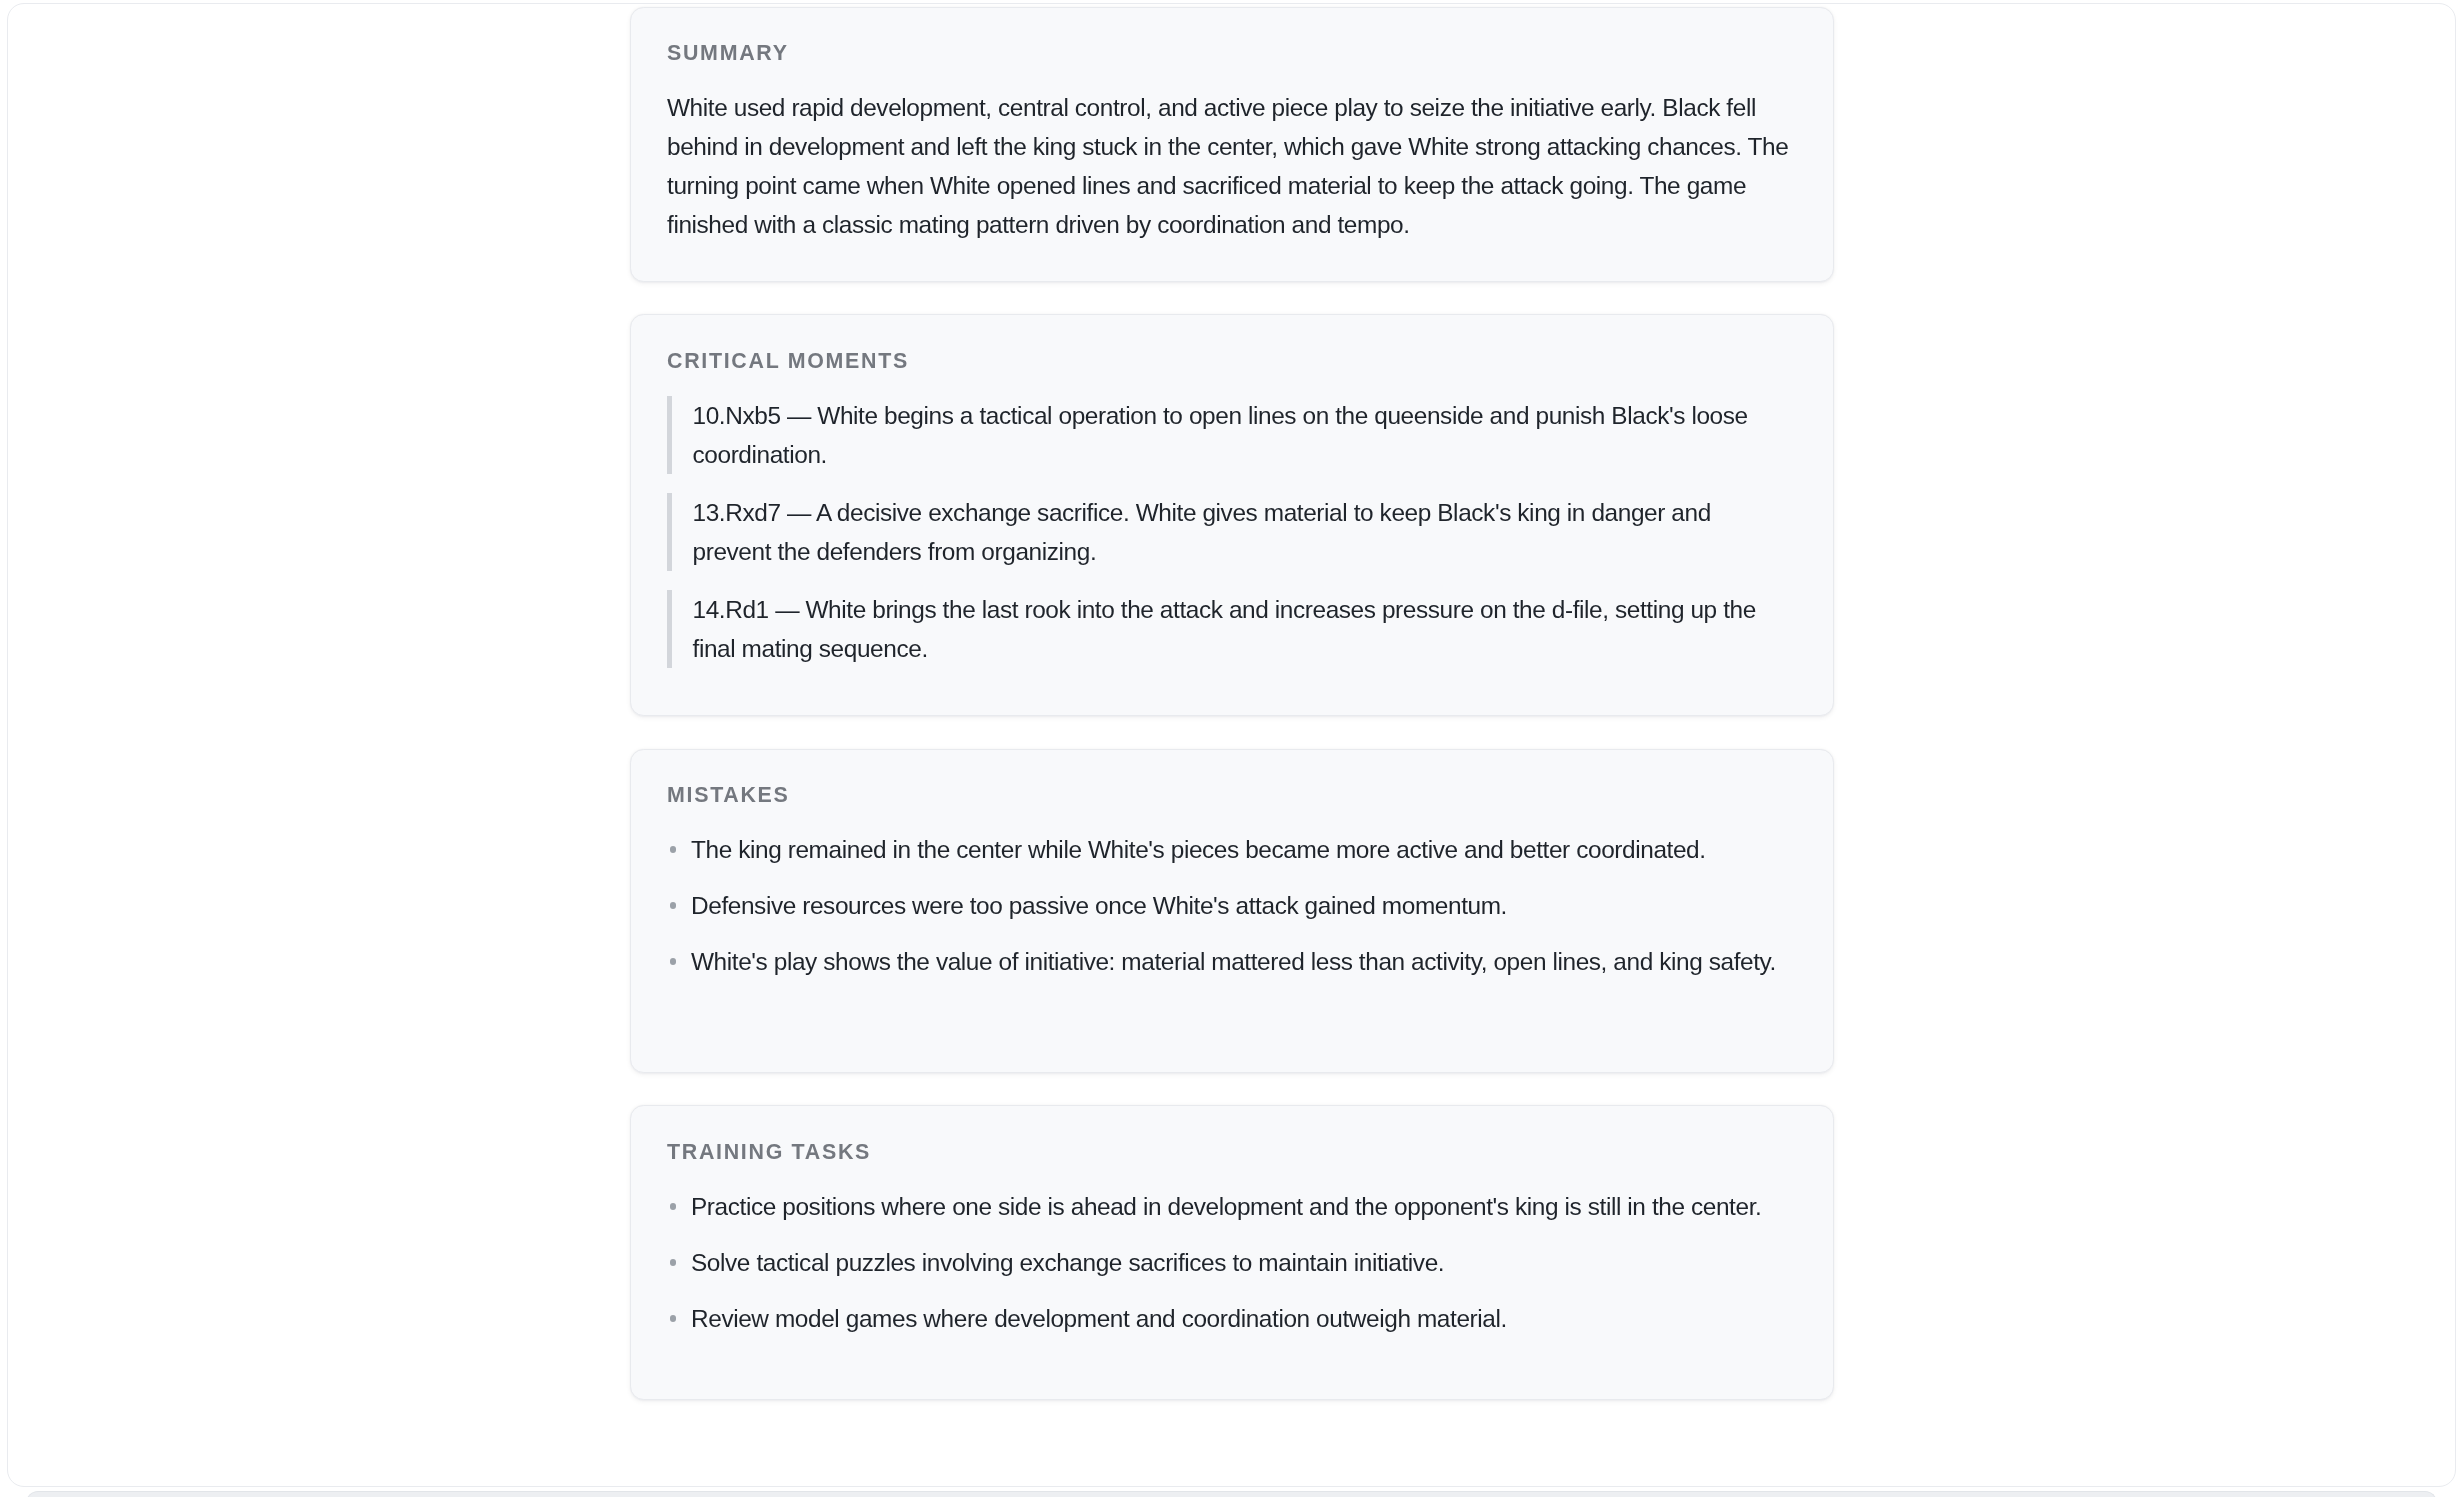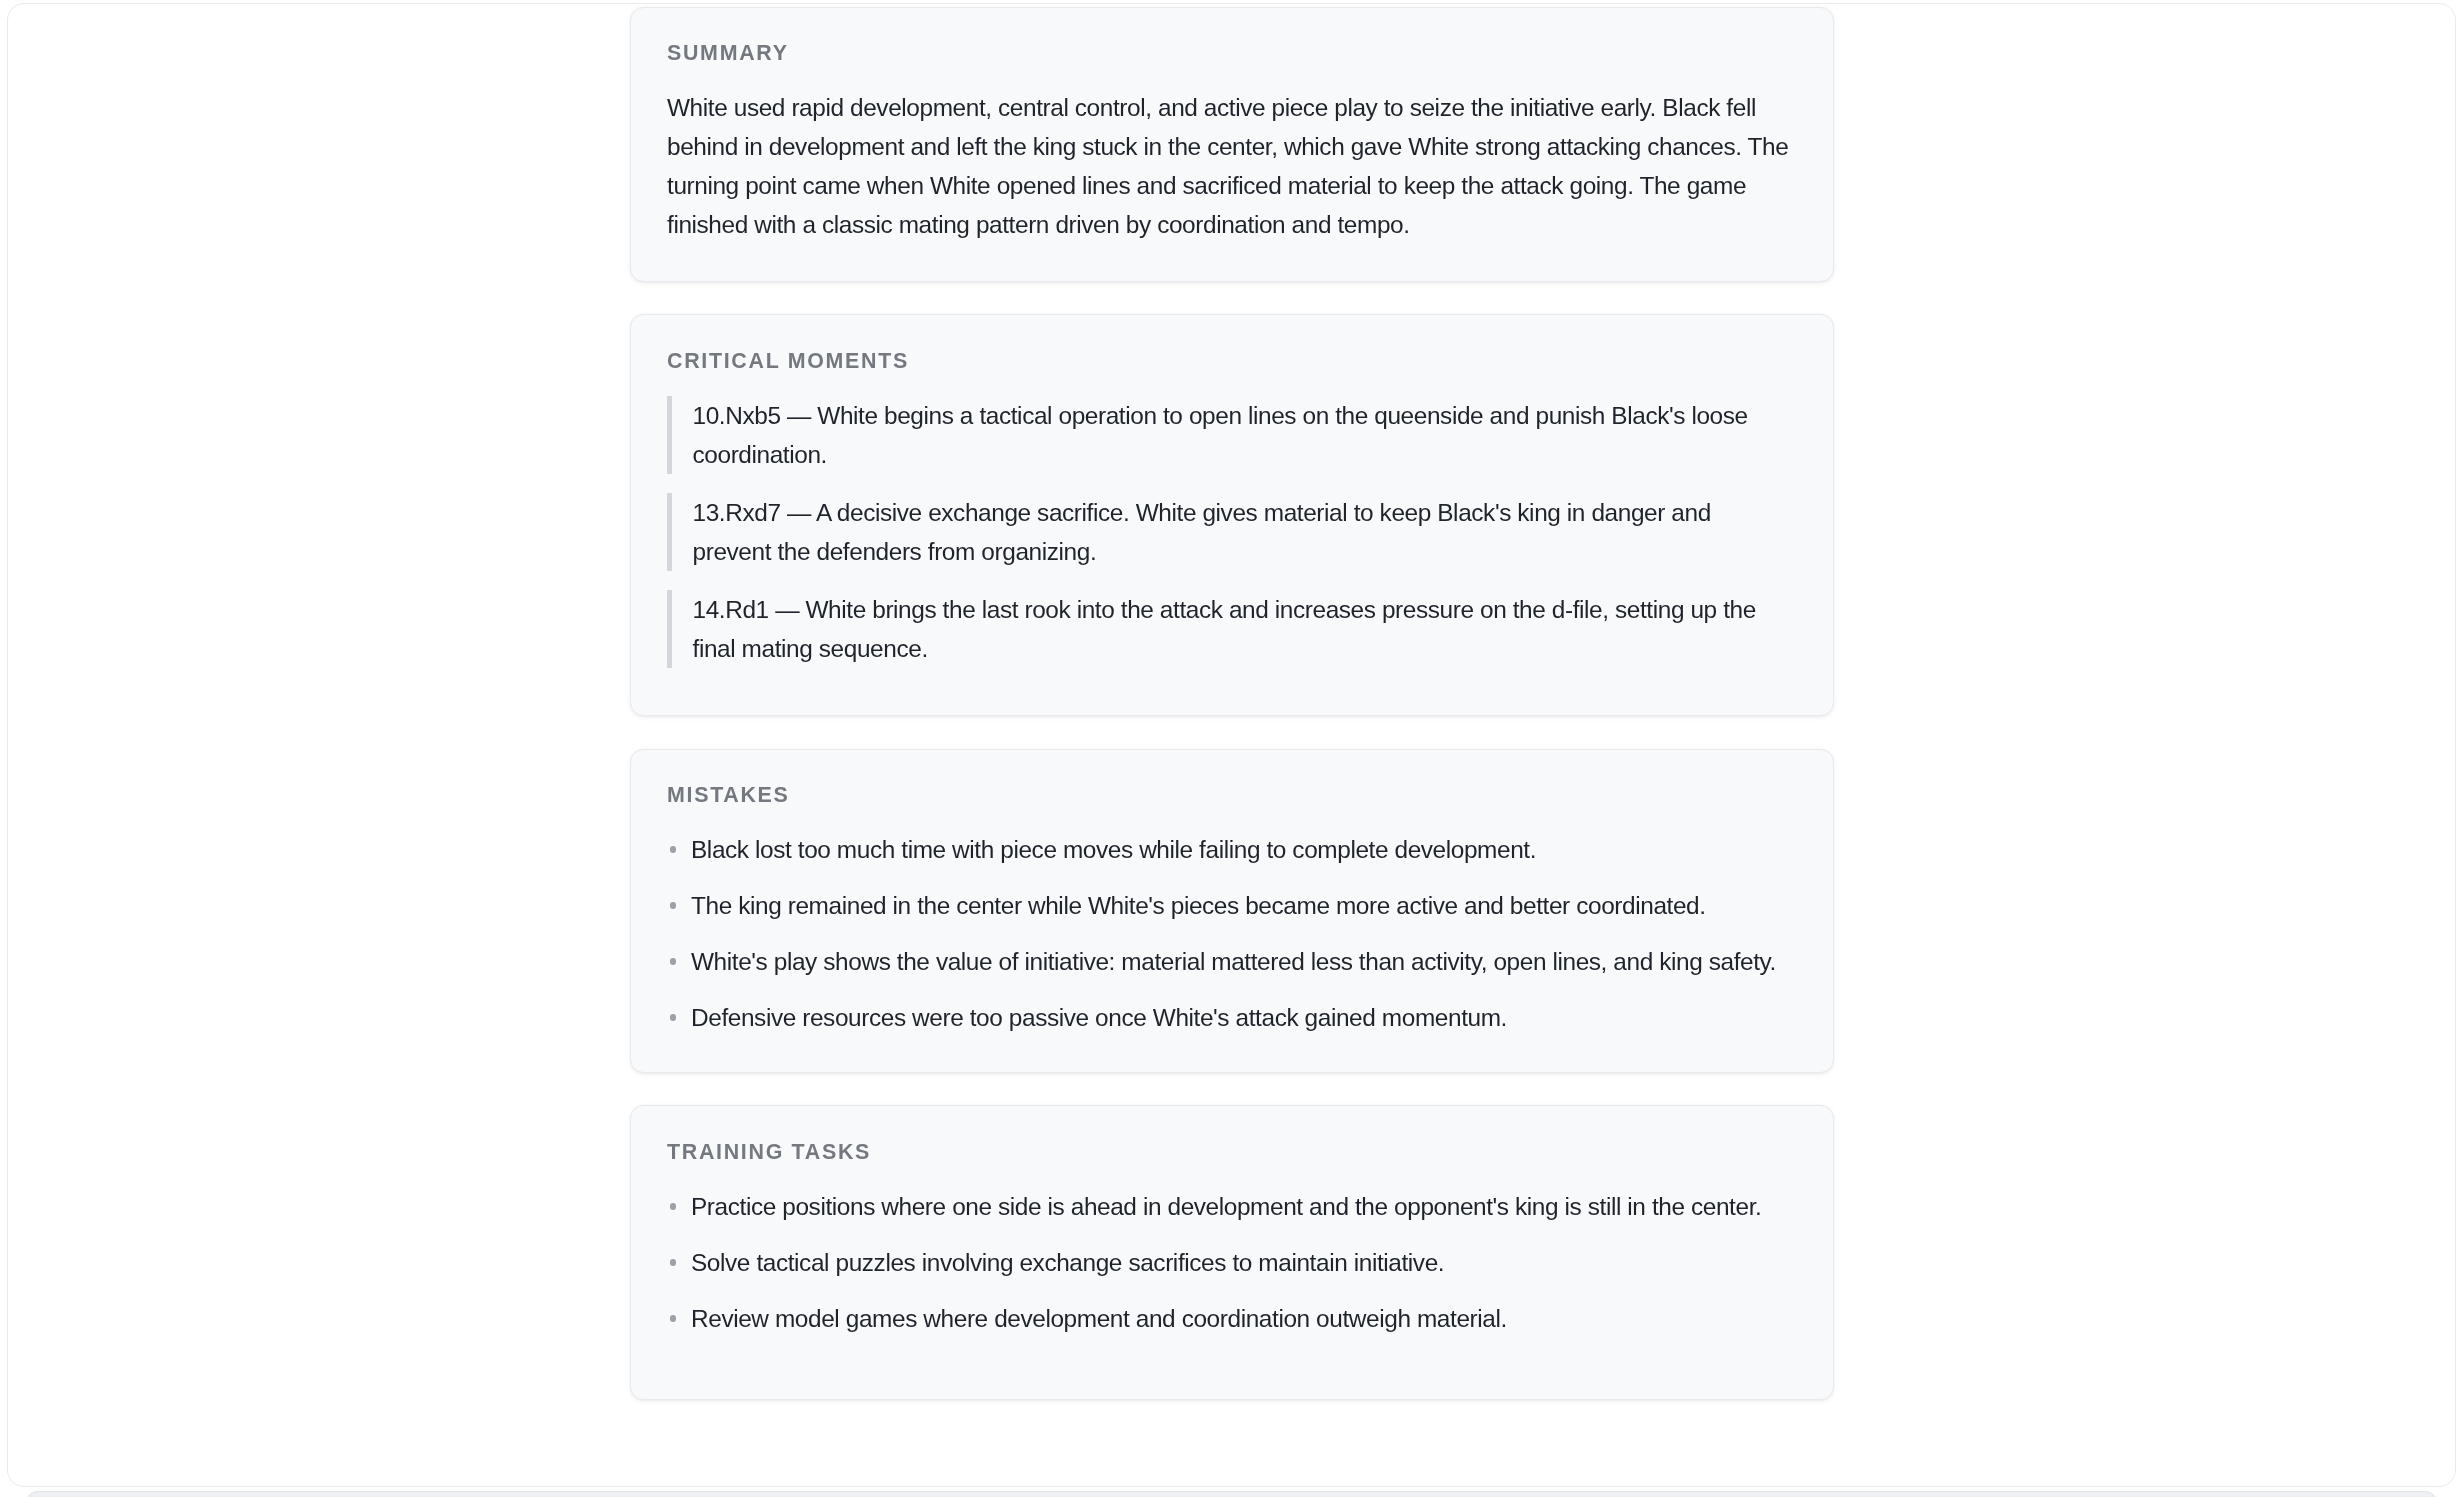--- a/index.html
+++ b/index.html
@@ -123,24 +123,23 @@
         <blockquote class="quote">10.Nxb5 — White begins a tactical operation to open lines on the queenside and punish Black's loose coordination.</blockquote>
         <blockquote class="quote">13.Rxd7 — A decisive exchange sacrifice. White gives material to keep Black's king in danger and prevent the defenders from organizing.</blockquote>
         <blockquote class="quote">14.Rd1 — White brings the last rook into the attack and increases pressure on the d-file, setting up the final mating sequence.</blockquote>
       </div>
   </section>
 
   <section class="card card-mistakes">
     <h2 class="card-title">MISTAKES</h2>
     <div class="card-body">
         <ul class="bullets">
-          <li>Black lost too much time with piece moves while failing to complete development.</li>
           <li>The king remained in the center while White's pieces became more active and better coordinated.</li>
+          <li>Defensive resources were too passive once White's attack gained momentum.</li>
           <li>White's play shows the value of initiative: material mattered less than activity, open lines, and king safety.</li>
-          <li>Defensive resources were too passive once White's attack gained momentum.</li>
         </ul>
       </div>
   </section>
 
   <section class="card card-training-tasks">
     <h2 class="card-title">TRAINING TASKS</h2>
     <div class="card-body">
         <ul class="bullets">
           <li>Practice positions where one side is ahead in development and the opponent's king is still in the center.</li>
           <li>Solve tactical puzzles involving exchange sacrifices to maintain initiative.</li>

